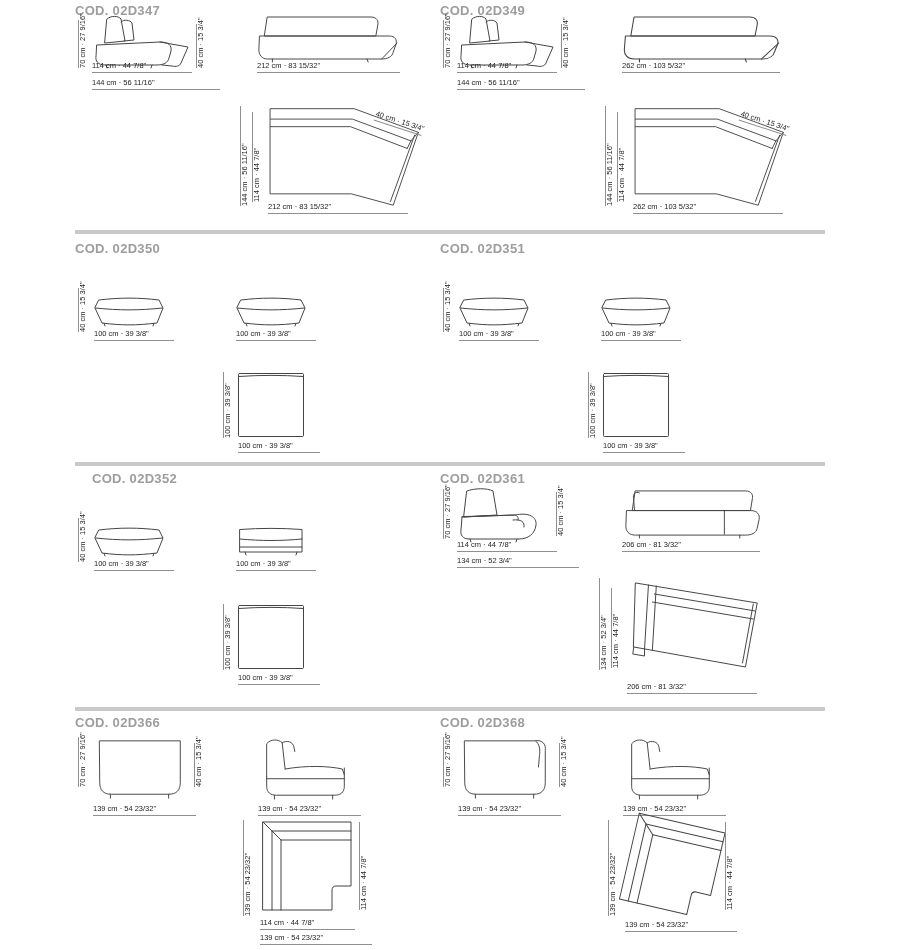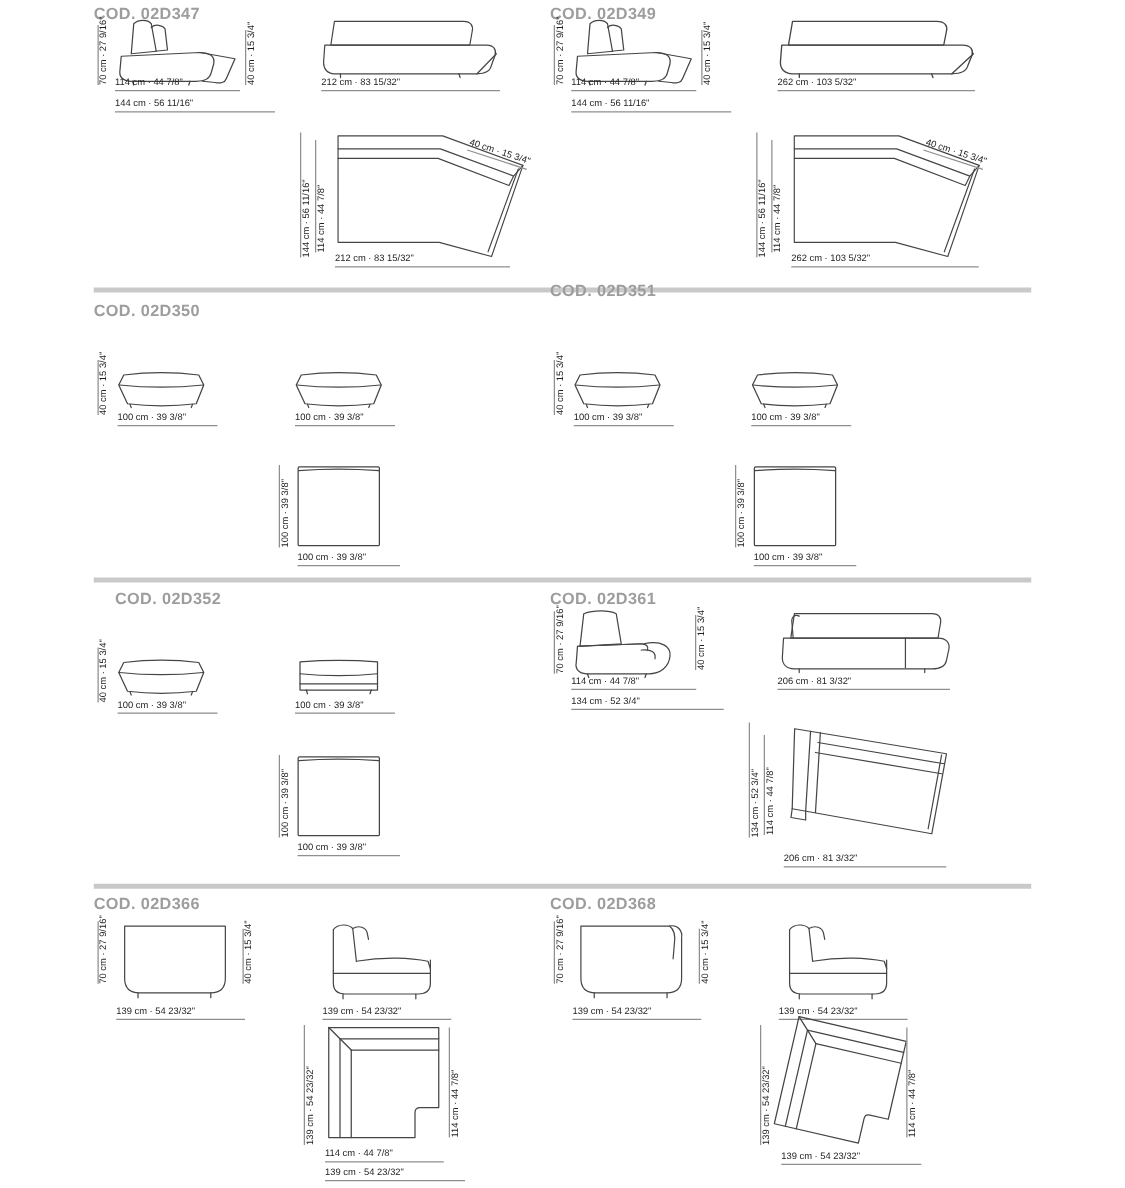--- a/index.html
+++ b/index.html
@@ -199,21 +199,21 @@
         <i></i>
         <b>100 cm · 39 3/8"</b>
       </div>
     <svg class="dw" style="left:237px;top:372px" width="68" height="66" viewBox="0 0 68 66">
         <use href="#g-square"></use>
       </svg>
     <div class="hd" style="left:238px;top:442px;width:82px">100 cm · 39 3/8"</div>
   </section>
 
   <section>
-    <div class="t" style="left:440px;top:225px">COD. 02D351</div>
+    <div class="t" style="left:440px;top:241px">COD. 02D351</div>
     <div class="vd" style="left:443px;top:288px;height:44px">
         <i></i>
         <b>40 cm · 15 3/4"</b>
       </div>
     <svg class="dw" style="left:459px;top:296px" width="70" height="30" viewBox="0 0 70 30">
         <use href="#g-ott-t"></use>
       </svg>
     <div class="hd" style="left:459px;top:330px;width:80px">100 cm · 39 3/8"</div>
     <svg class="dw" style="left:601px;top:296px" width="70" height="30" viewBox="0 0 70 30">
         <use href="#g-ott-t"></use>

